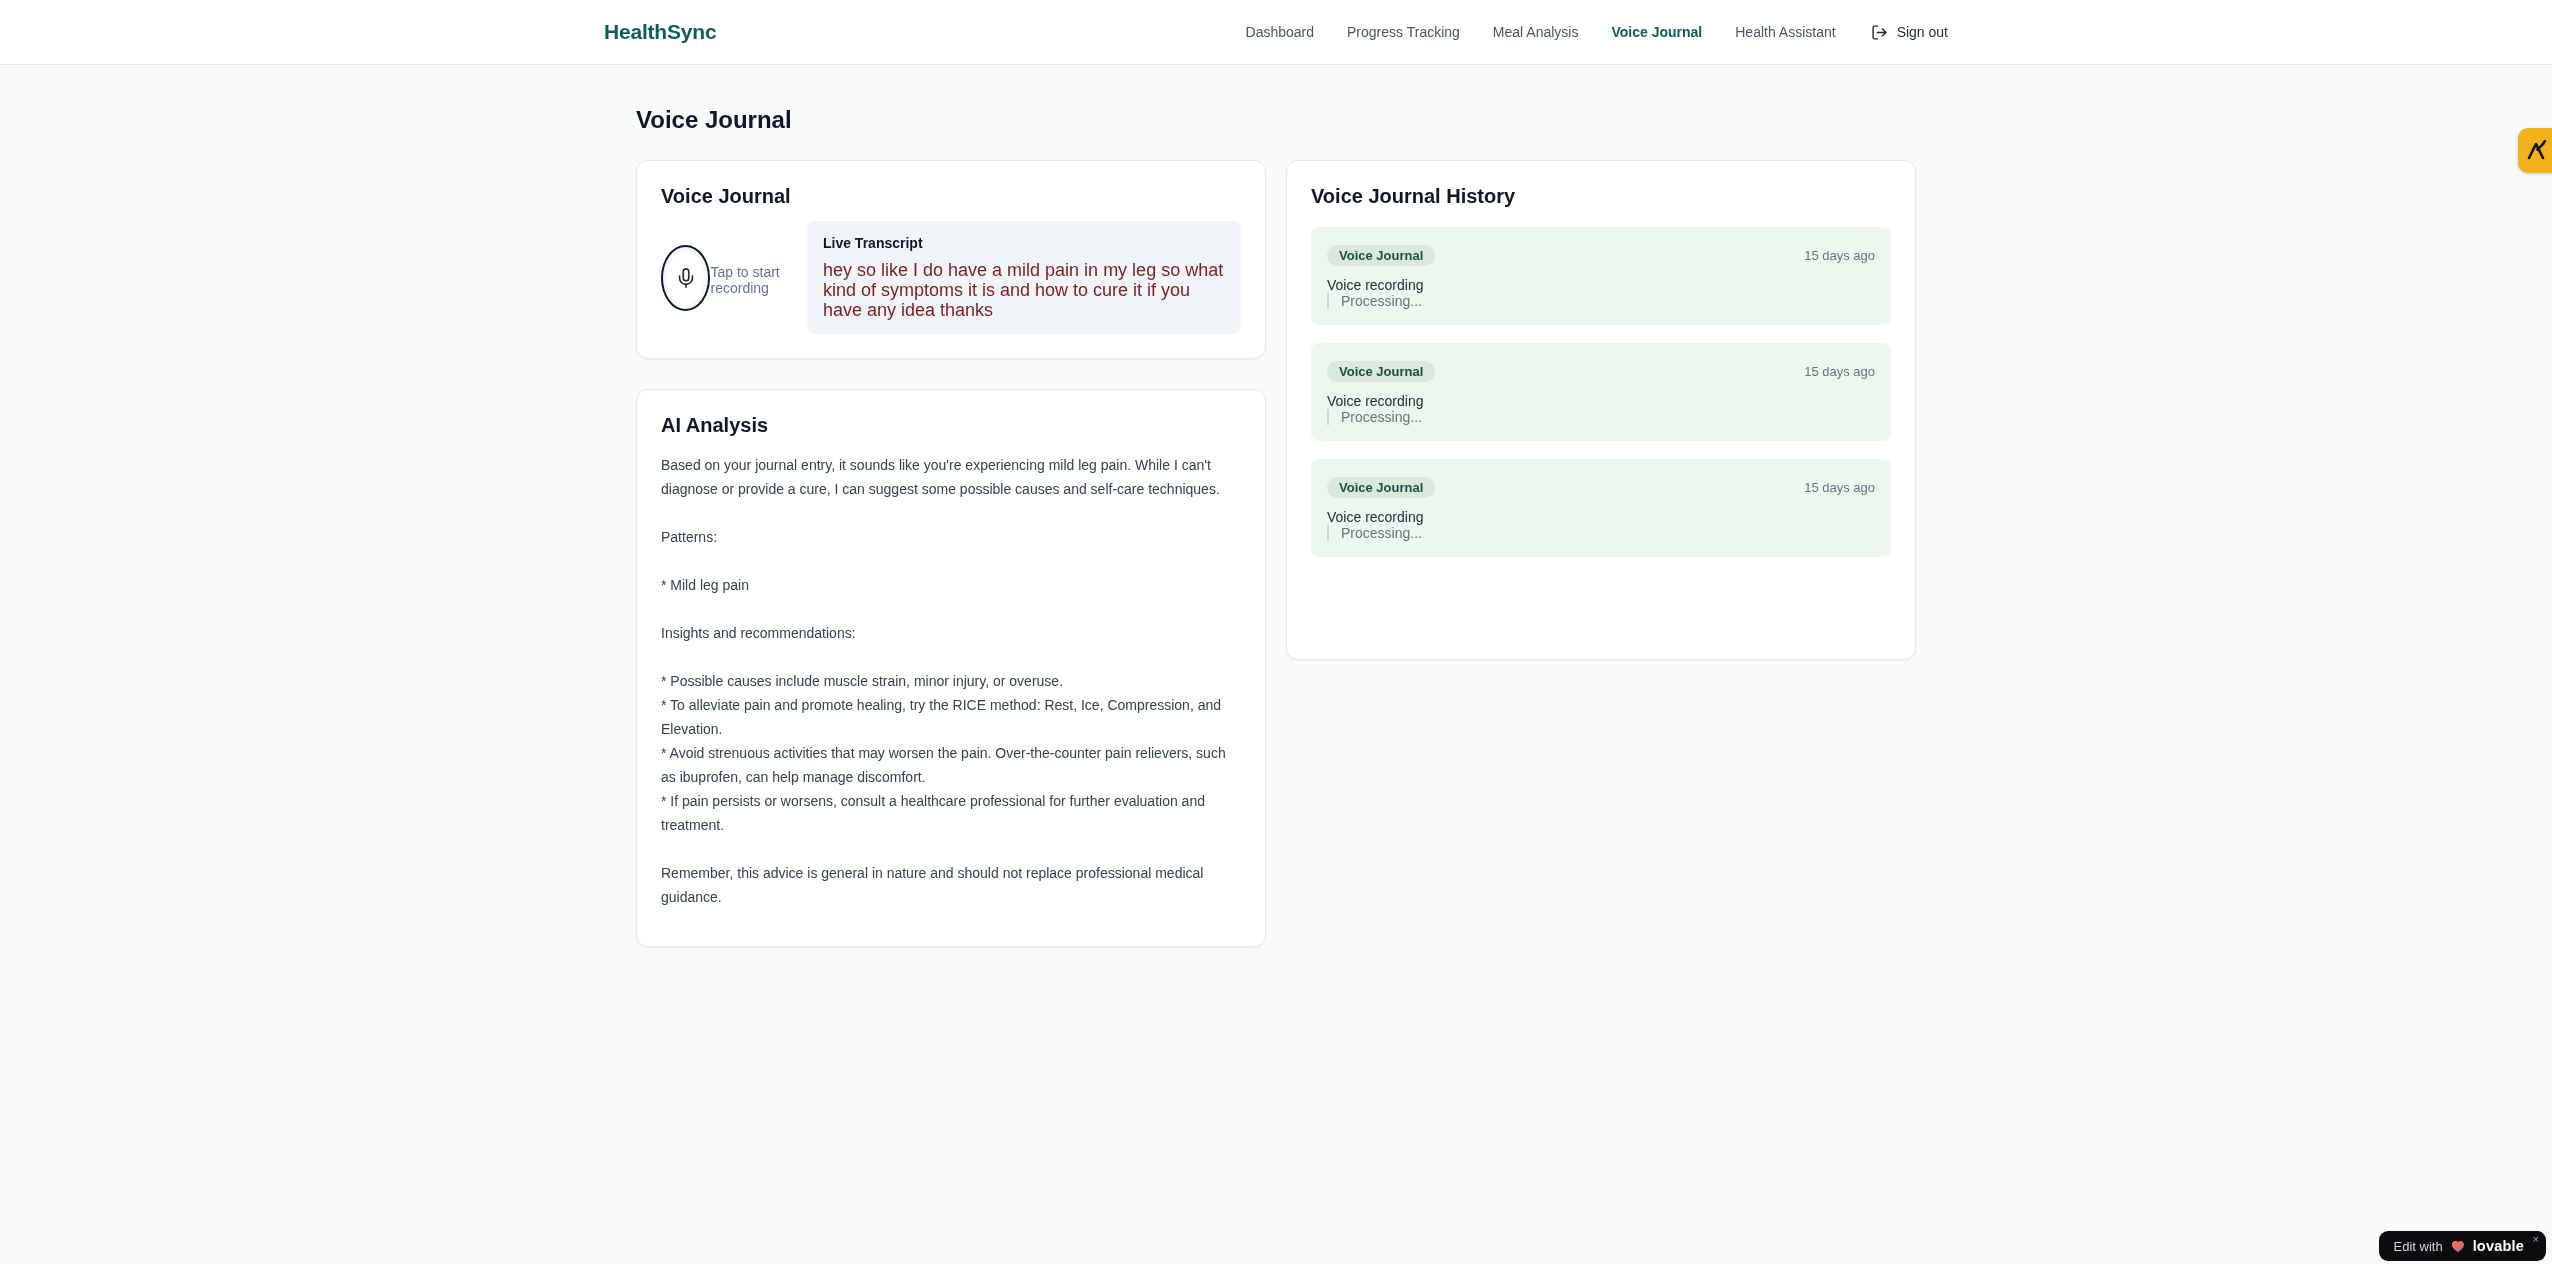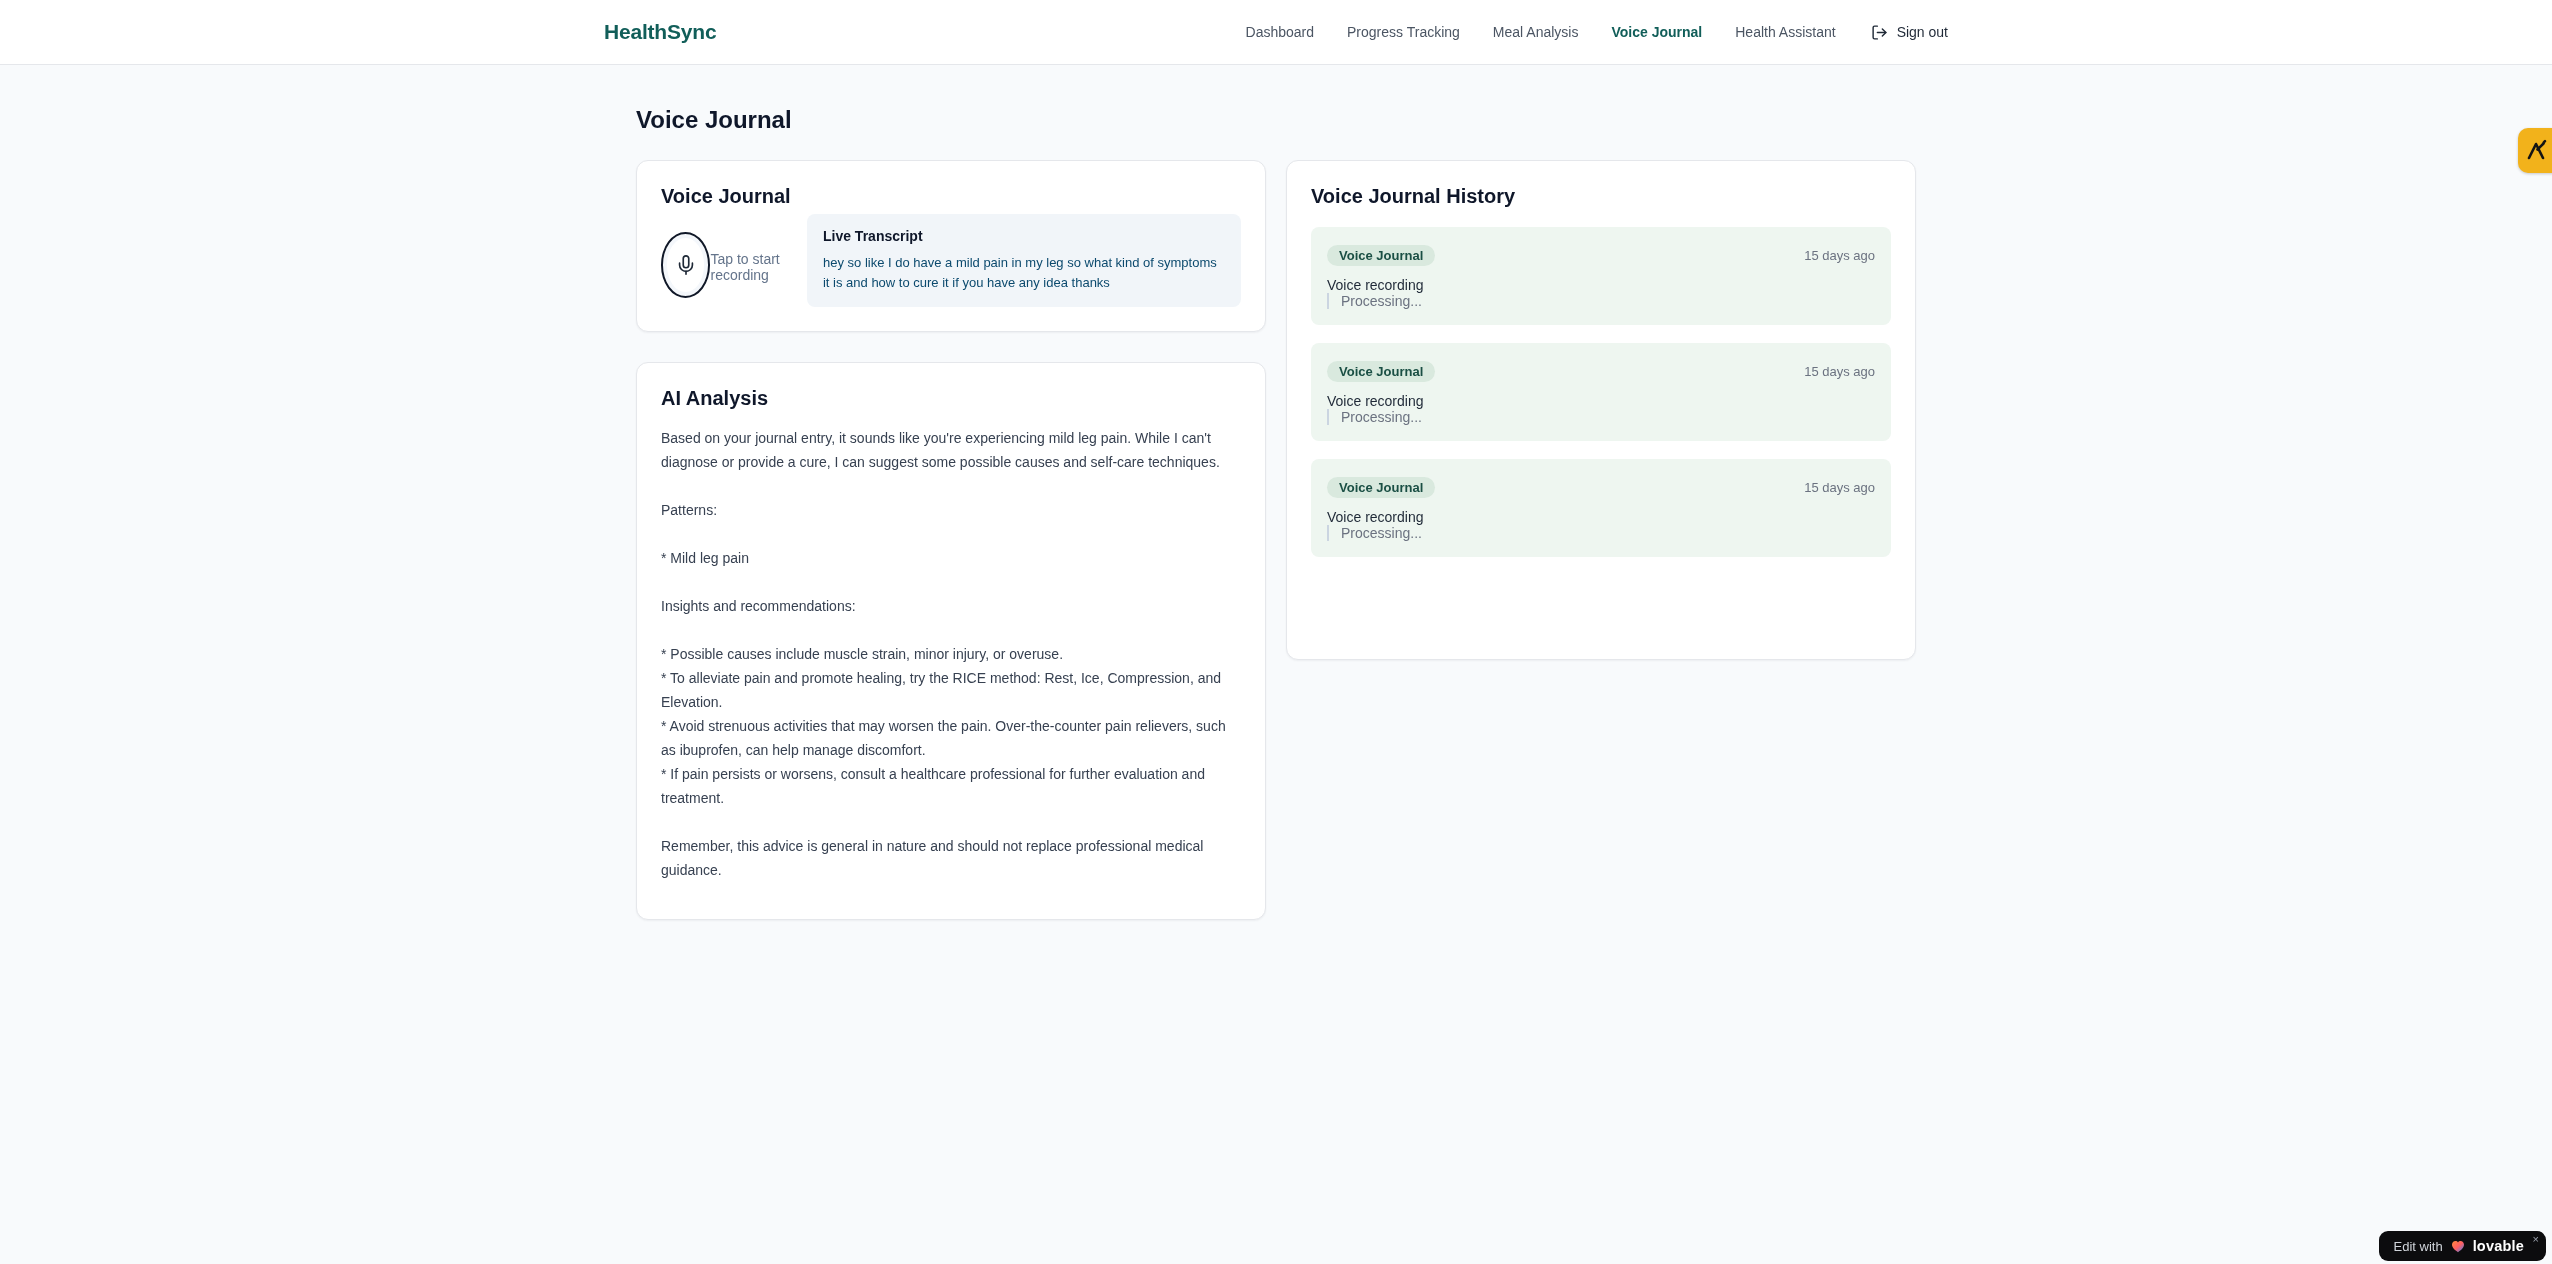--- a/index.html
+++ b/index.html
@@ -43,25 +43,25 @@
   .recorder-body { display:flex; flex-direction:row; align-items:center; }
   .mic-button {
     width:66px; height:66px; border-radius:50%; margin-top:14px;
     background:#ffffff; border:2.5px solid #101828;
     box-shadow:inset 0 0 0 4px #f4f7fb;
     display:flex; align-items:center; justify-content:center; cursor:pointer;
   }
   .mic-button svg { width:22px; height:22px; stroke:#1f2937; }
   .tap-hint { margin-top:18px; font-size:14px; color:#64748b; }
   .transcript-box {
-    margin-top:6px; width:100%; background:#f1f5f9; border-radius:8px;
+    margin-top:13px; width:100%; background:#f1f5f9; border-radius:8px;
     padding:14px 16px;
   }
   .transcript-title { font-size:14px; font-weight:600; color:#0f172a; margin-bottom:9px; }
-  .transcript-text { font-size:13px; line-height:20px; color:#0c4a6e; }
+  .transcript-text { font-size:18px; line-height:20px; color:#7f1d1d; }
 
   
   .analysis-card { margin-top:30px; min-height:558px; }
   .analysis-text {
     margin-top:16px; font-size:14px; line-height:24px; color:#374151;
     white-space:pre-line;
   }
 
   
   .history-card { height:500px; }

